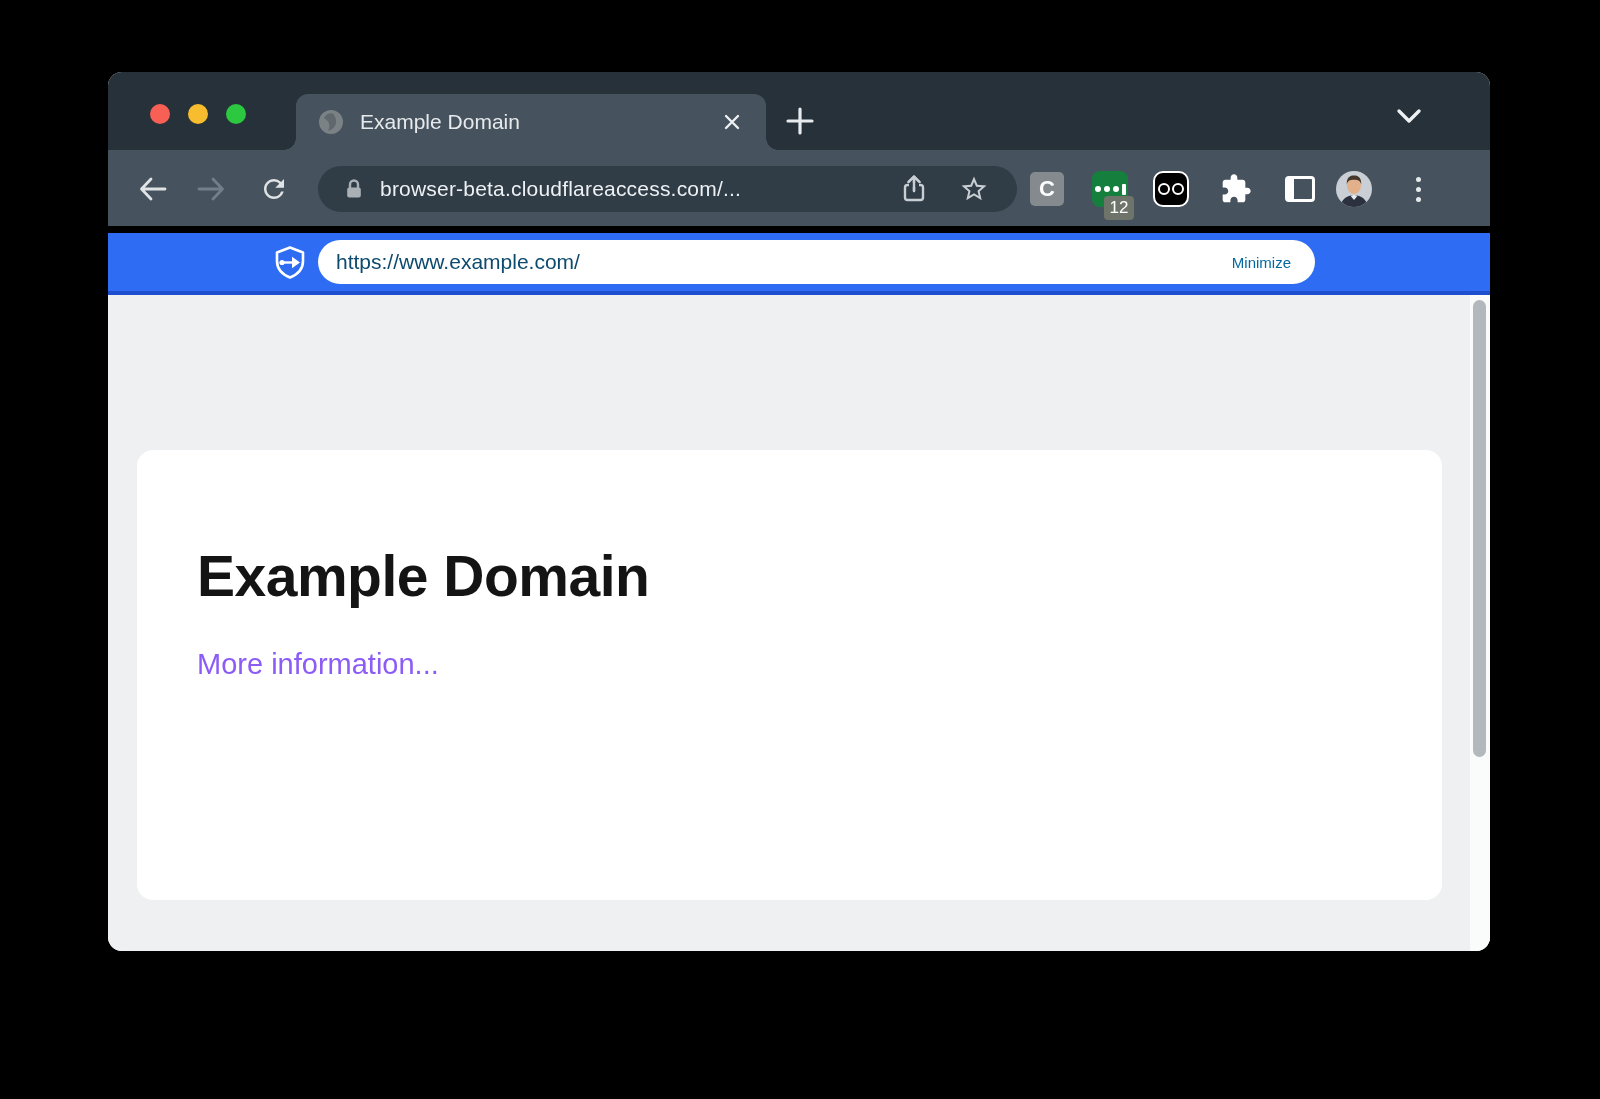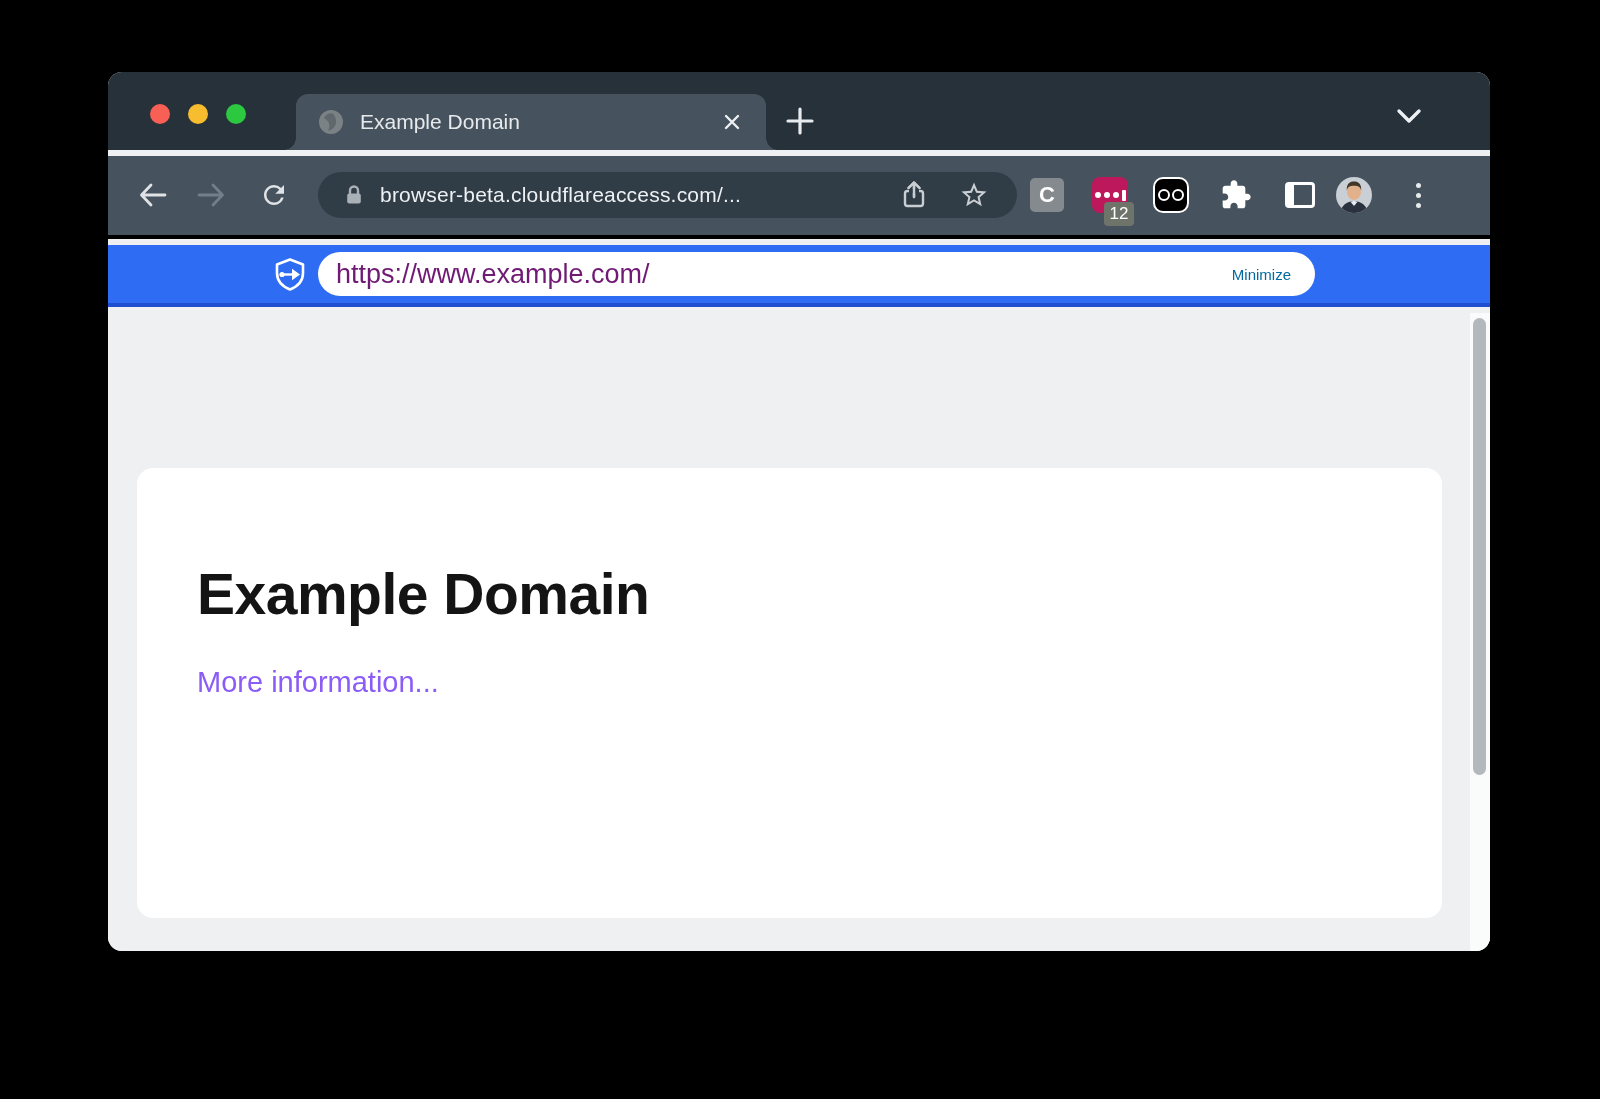--- a/index.html
+++ b/index.html
@@ -1,21 +1,21 @@
 <!DOCTYPE html>
 <html><head>
 <meta charset="utf-8">
 <style>
   * { margin:0; padding:0; box-sizing:border-box; }
   html,body { width:1600px; height:1099px; background:#000; overflow:hidden;
               font-family:"Liberation Sans", sans-serif; }
 
   .window { position:absolute; left:108px; top:72px; width:1382px; height:879px;
             border-radius:14px; overflow:hidden; background:#eef0f1;
-            display:flex; flex-direction:column;gap:6px; }
+            display:flex; flex-direction:column; }
 
   
   .tabbar { position:relative; height:78px; background:#26313a; flex:none; }
   .traffic { position:absolute; top:32px; width:20px; height:20px; border-radius:50%; }
   .tl-close { left:42px;  background:#f85f55; }
   .tl-min   { left:80px;  background:#f8bd2e; }
   .tl-zoom  { left:118px; background:#2bc840; }
 
   .tab { position:absolute; left:188px; top:22px; width:470px; height:56px;
          background:#46525d; border-radius:12px 12px 0 0; display:flex; align-items:center; }
@@ -27,21 +27,21 @@
                white-space:nowrap; overflow:hidden; }
   .tab-close { width:28px; height:28px; margin-right:20px; display:flex;
                align-items:center; justify-content:center; cursor:pointer; }
 
   .newtab-btn { position:absolute; left:672px; top:29px; width:40px; height:40px;
                 display:flex; align-items:center; justify-content:center; border-radius:50%; }
   .tabstrip-chevron { position:absolute; left:1288px; top:36px; width:26px; height:18px; }
 
   
   .toolbar { position:relative; height:83px; background:#46525d; flex:none;
-             border-bottom:4px solid #000000; }
+             border-bottom:7px solid #000000; }
   .nav-btn { position:absolute; top:17px; width:44px; height:44px; display:flex;
              align-items:center; justify-content:center; border-radius:50%; }
   .nav-back { left:23px; } .nav-fwd { left:81px; } .nav-reload { left:144px; }
 
   .omnibox { position:absolute; left:210px; top:16px; width:699px; height:46px;
              background:#303c46; border-radius:23px; display:flex; align-items:center; }
   .omni-lock { margin-left:24px; width:24px; height:24px; flex:none; }
   .omni-url { margin-left:14px; color:#eef1f3; font-size:21px; letter-spacing:.2px;
               white-space:nowrap; flex:1; }
   .omni-icon { width:34px; height:34px; flex:none; display:flex; align-items:center;
@@ -49,21 +49,21 @@
   .omni-share { margin-right:26px; } .omni-star { margin-right:26px; }
 
   .ext { position:absolute; top:21px; width:36px; height:36px; display:flex;
          align-items:center; justify-content:center; }
   .ext-c { left:921px; } .ext-red { left:984px; } .ext-oo { left:1045px; }
   .ext-puzzle { left:1110px; } .ext-panel { left:1174px; }
   .avatar { left:1228px; } .menu-dots { left:1292px; }
 
   .c-box { width:34px; height:34px; border-radius:5px; background:#848a8e; color:#fff;
            font-size:22px; font-weight:bold; display:flex; align-items:center; justify-content:center; }
-  .red-box { position:relative; width:36px; height:36px; border-radius:8px; background:#be185d;
+  .red-box { position:relative; width:36px; height:36px; border-radius:8px; background:#15803d;
              display:flex; align-items:center; justify-content:center; gap:3px; }
   .red-dot { width:6px; height:6px; border-radius:50%; background:#fff; }
   .red-bar { width:4px; height:11px; background:#fff; border-radius:1px; }
   .badge { position:absolute; left:12px; top:25px; min-width:30px; height:24px;
            background:#6f746b; border-radius:4px; color:#fff; font-size:17px;
            display:flex; align-items:center; justify-content:center; padding:0 4px; }
   .oo-box { width:36px; height:36px; border-radius:10px; background:#000; border:2px solid #fff;
             display:flex; align-items:center; justify-content:center; gap:2px; }
   .oo-ring { width:12px; height:12px; border:2.5px solid #fff; border-radius:50%; background:#000; }
   .panel-box { width:30px; height:26px; border:3px solid #fff; border-radius:4px;
@@ -71,21 +71,21 @@
   .dots3 { display:flex; flex-direction:column; gap:5px; }
   .dots3 span { width:5px; height:5px; border-radius:50%; background:#e7eaec; }
 
   
   .bluebar { position:relative; height:62px; background:#2e6cf3;
              border-bottom:4px solid #1d4fce; flex:none; }
   .shield { position:absolute; left:166px; top:13px; width:32px; height:34px; }
   .iso-pill { position:absolute; left:210px; top:7px; width:997px; height:44px;
               background:#fff; border-radius:22px; display:flex; align-items:center;
               justify-content:space-between; padding:0 24px 0 18px; }
-  .iso-url { color:#701a75; font-size:27px; }
+  .iso-url { color:#0c4a6e; font-size:21px; }
   .iso-min { color:#0369a1; font-size:15px; cursor:pointer; }
 
   
   .content { position:relative; flex:1; background:#eef0f1; }
   .card { position:absolute; left:29px; top:155px; width:1305px; height:450px;
           background:#fff; border-radius:16px; padding:94px 60px 0 60px; }
   .card h1 { font-size:57px; line-height:64px; font-weight:700; color:#141414;
              letter-spacing:-0.5px; }
   .card p { margin-top:66px; font-size:29px; line-height:38px; color:#26282a; max-width:1180px; }
   .more-link { display:inline-block; margin-top:40px; font-size:29px; color:#8b5cf6;

